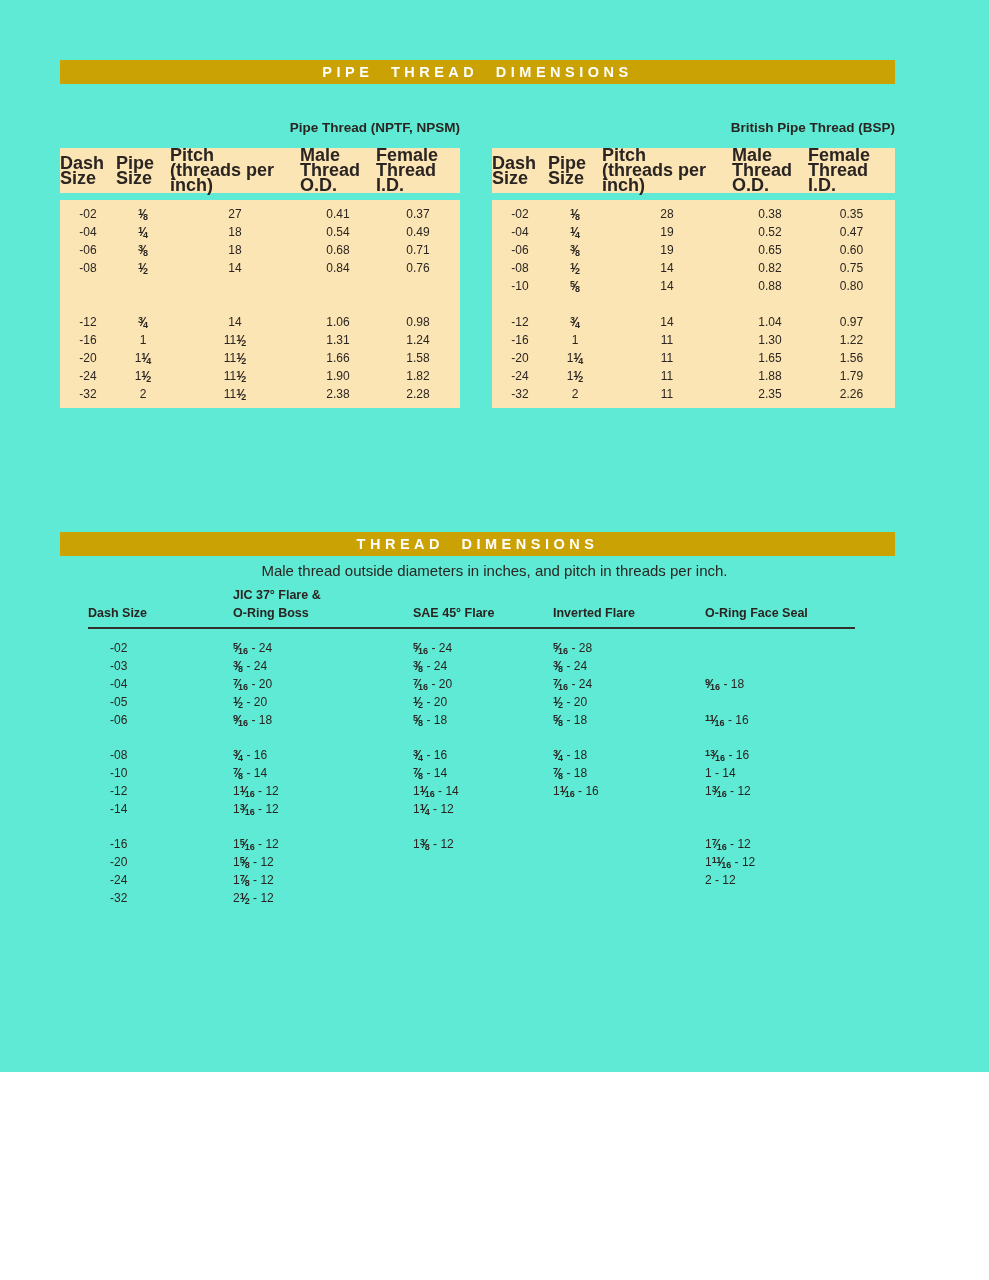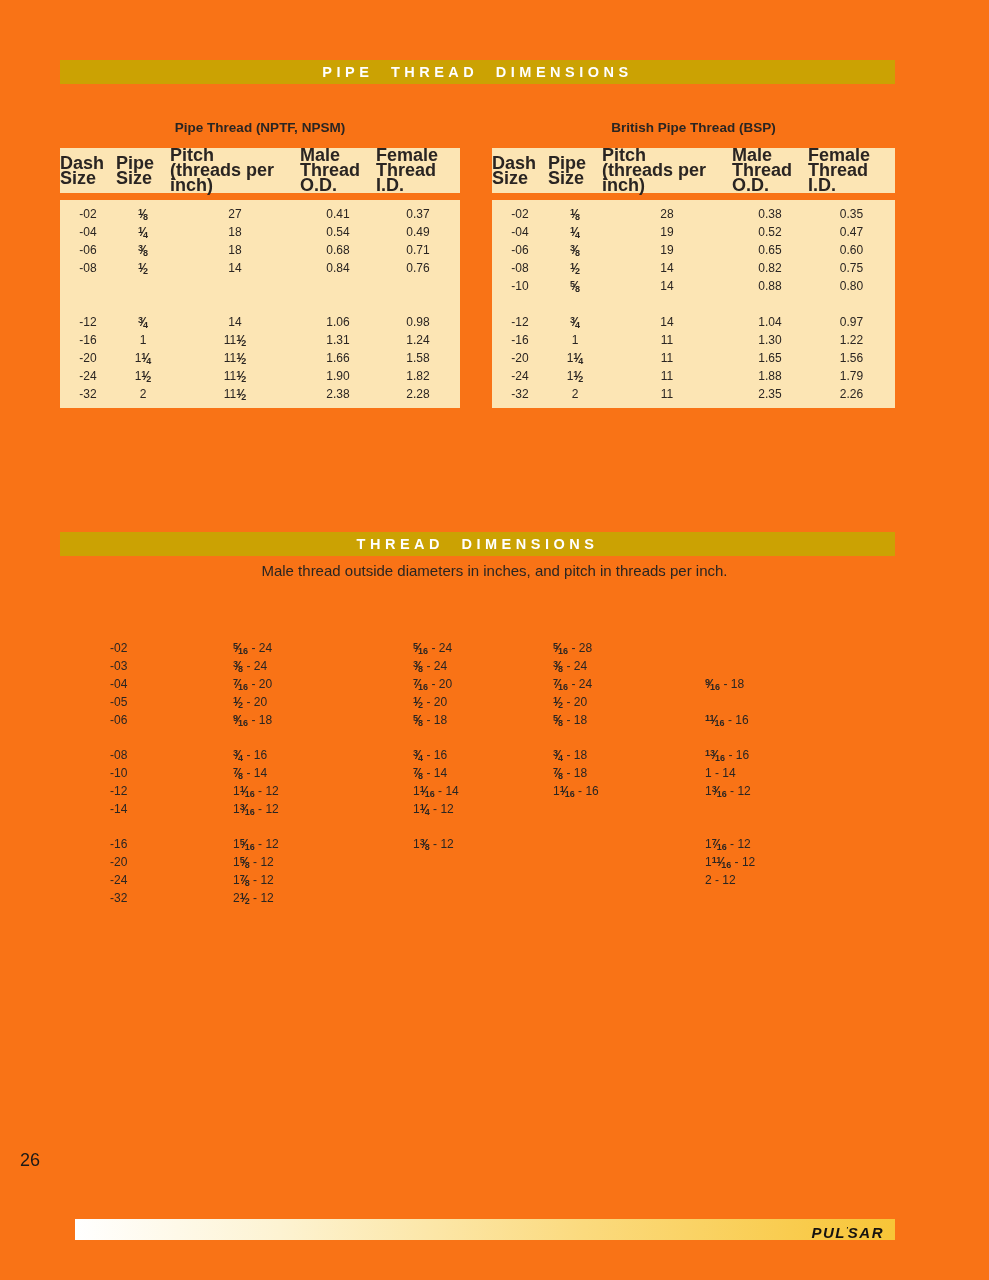--- a/index.html
+++ b/index.html
@@ -1,32 +1,32 @@
 <!DOCTYPE html>
 <html><head>
 <meta charset="utf-8">
 <style>
   html,body { margin:0; padding:0; background:#ffffff; }
   .page {
-    position:relative; width:989px; height:1280px; background:#f97316;
+    position:relative; width:989px; height:1072px; background:#5eead4;
     font-family:"Liberation Sans", sans-serif; color:#2a2522; overflow:hidden;
   }
   
   .banner {
     position:absolute; left:60px; width:835px; height:24px;
     background:var(--gold,#CBA203); color:#ffffff;
     font-weight:bold; font-size:14.5px; letter-spacing:4.5px; word-spacing:9px;
     text-align:center; line-height:25px; white-space:nowrap;
   }
   #banner-pipe   { top:60px;  }
   #banner-thread { top:532px; }
 
   
   .pt-title {
-    position:absolute; top:120px; font-weight:bold; font-size:13.5px; text-align:center;
+    position:absolute; top:120px; font-weight:bold; font-size:13.5px; text-align:right;
   }
   #pt-title-left  { left:60px;  width:400px; }
   #pt-title-right { left:492px; width:403px; }
 
   .pt-head {
     position:absolute; top:148px; height:45px; background:var(--fill,#FCE5B4);
     display:grid; grid-template-columns:56px 54px 130px 76px 1fr;
     align-items:center; font-weight:bold; font-size:18px; line-height:15px;
     text-align:left;
   }
@@ -281,20 +281,36 @@
           <div>2.35</div>
           <div>2.26</div>
         </div>
       </div>
     </div>
 
   <div class="banner" id="banner-thread">THREAD DIMENSIONS</div>
 
   <div class="subtitle">Male thread outside diameters in inches, and pitch in threads per inch.</div>
 
+  <div class="tt-head">
+      <div class="tt-hrow">
+        <div></div>
+        <div>JIC 37° Flare &amp;</div>
+        <div></div>
+        <div></div>
+        <div></div>
+      </div>
+      <div class="tt-hrow">
+        <div>Dash Size</div>
+        <div>O-Ring Boss</div>
+        <div>SAE 45° Flare</div>
+        <div>Inverted Flare</div>
+        <div>O-Ring Face Seal</div>
+      </div>
+    </div>
 
   <div class="tt-body">
       <div class="tt-grp">
         <div class="tt-row">
           <div class="c0">-02</div>
           <div><span class="fr"><sup>5</sup><span class="sl">⁄</span><sub>16</sub></span> - 24</div>
           <div><span class="fr"><sup>5</sup><span class="sl">⁄</span><sub>16</sub></span> - 24</div>
           <div><span class="fr"><sup>5</sup><span class="sl">⁄</span><sub>16</sub></span> - 28</div>
           <div></div>
         </div>

